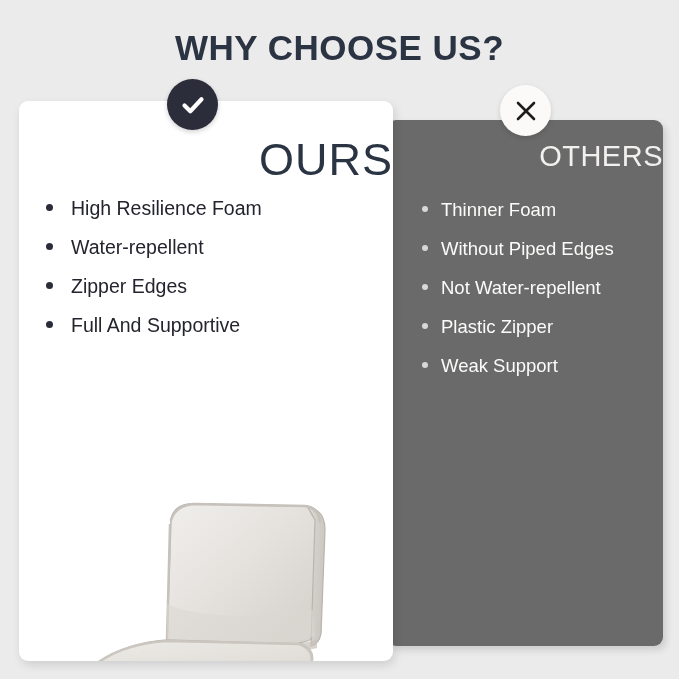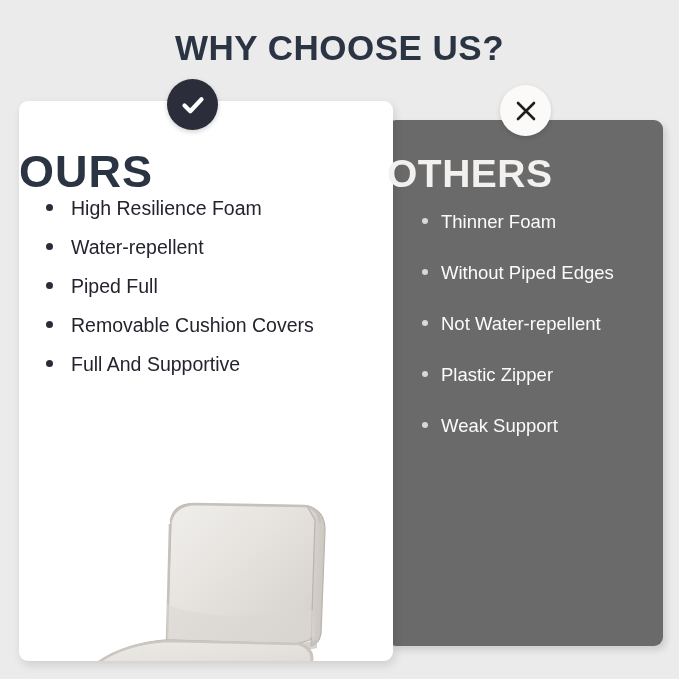--- a/index.html
+++ b/index.html
@@ -74,37 +74,36 @@
   #x-badge {
     left: 500px;
     top: 85px;
     background: #fbfaf9;
     box-shadow: 0 2px 5px rgba(0,0,0,0.14);
   }
 
   
   .panel-heading {
     position: absolute;
-    text-align: left;
-    font-weight: 700;
-    margin-top: 12px;
+    text-align: right;
+    font-weight: 400;
   }
   #ours-heading {
     left: 19px;
     top: 134px;
     width: 374px;
     font-size: 45px;
     letter-spacing: 1px;
     color: #2b3443;
   }
   #others-heading {
     left: 387px;
     top: 140px;
     width: 276px;
-    font-size: 39px;
+    font-size: 29px;
     letter-spacing: 0.5px;
     color: #f2f1ef;
   }
 
   
   ul.feature-list {
     list-style: none;
     position: absolute;
   }
   ul.feature-list li {
@@ -125,21 +124,21 @@
     position: relative;
     top: -4px;
   }
   #ours-list .feature-text {
     font-size: 19.5px;
     color: #23242e;
     white-space: nowrap;
   }
 
   #others-list { left: 422px; top: 199px; width: 250px; }
-  #others-list li { height: 39px; margin-top: 12px; }
+  #others-list li { height: 39px; }
   #others-list .bullet {
     width: 6px; height: 6px;
     background: #d9d8d6;
     margin-right: 13px;
     position: relative;
     top: -4px;
   }
   #others-list .feature-text {
     font-size: 18.5px;
     color: #fcfbfa;
@@ -229,25 +228,21 @@
   <li>
     <span class="bullet"></span>
     <span class="feature-text">High Resilience Foam</span>
   </li>
   <li>
     <span class="bullet"></span>
     <span class="feature-text">Water-repellent</span>
   </li>
   <li>
     <span class="bullet"></span>
-    <span class="feature-text">Piped Full</span>
-  </li>
-  <li>
-    <span class="bullet"></span>
-    <span class="feature-text">Removable Cushion Covers</span>
+    <span class="feature-text">Zipper Edges</span>
   </li>
   <li>
     <span class="bullet"></span>
     <span class="feature-text">Full And Supportive</span>
   </li>
 </ul>
 
 <ul id="others-list" class="feature-list">
   <li>
     <span class="bullet"></span>

